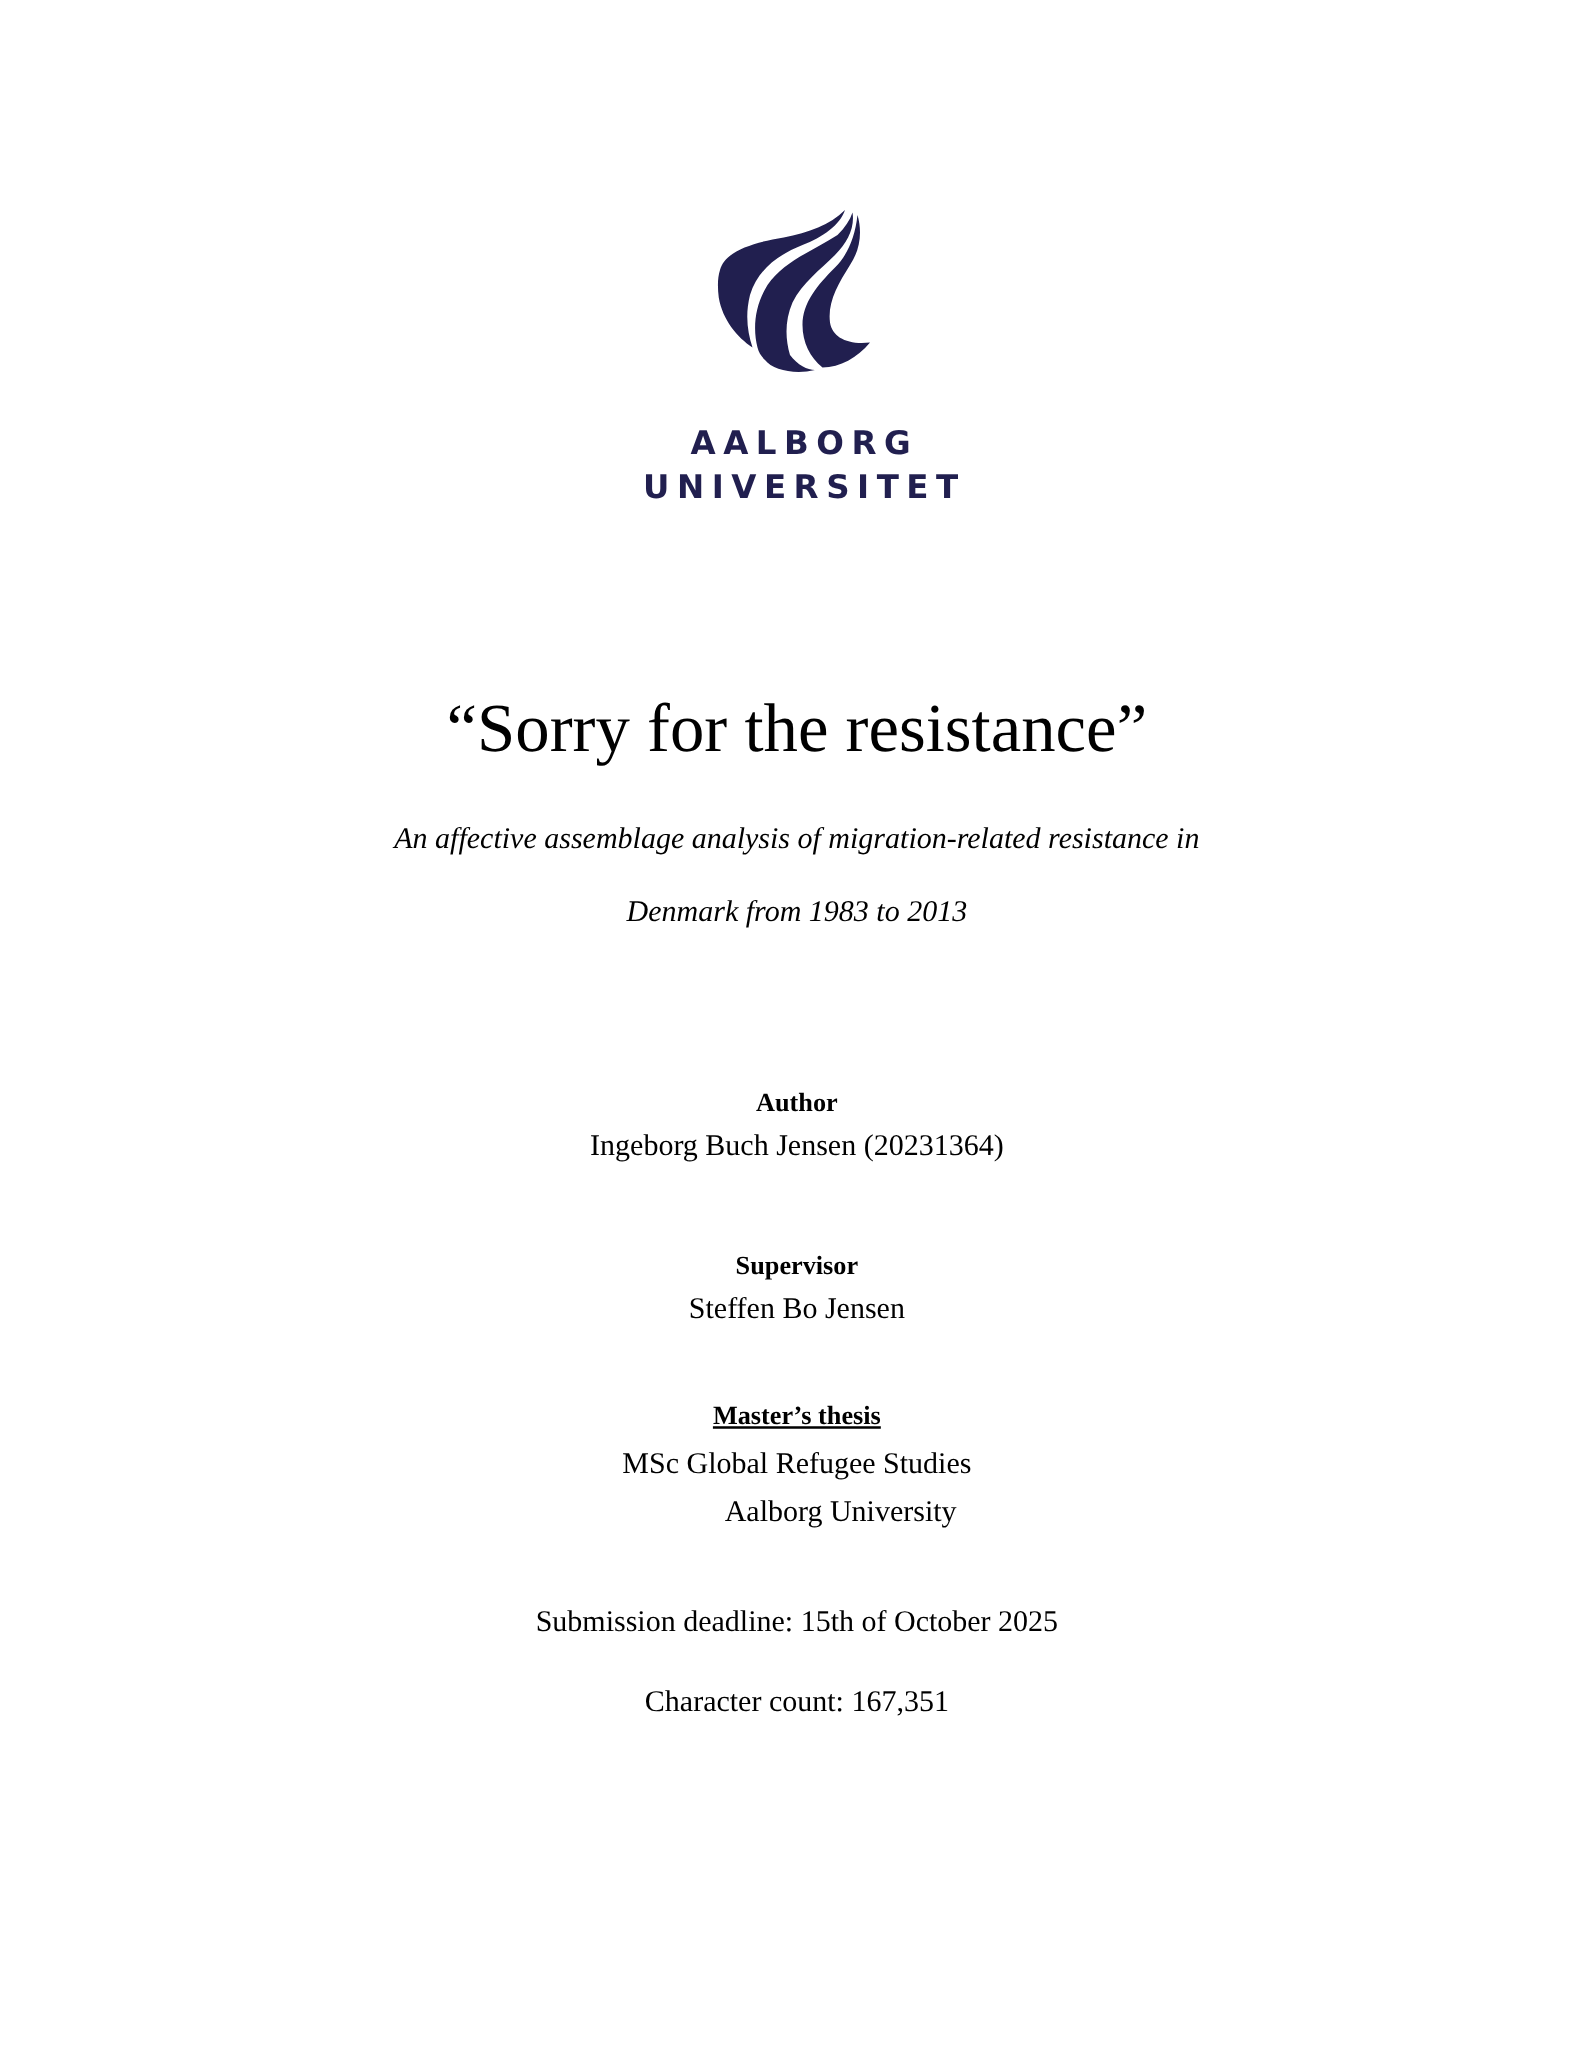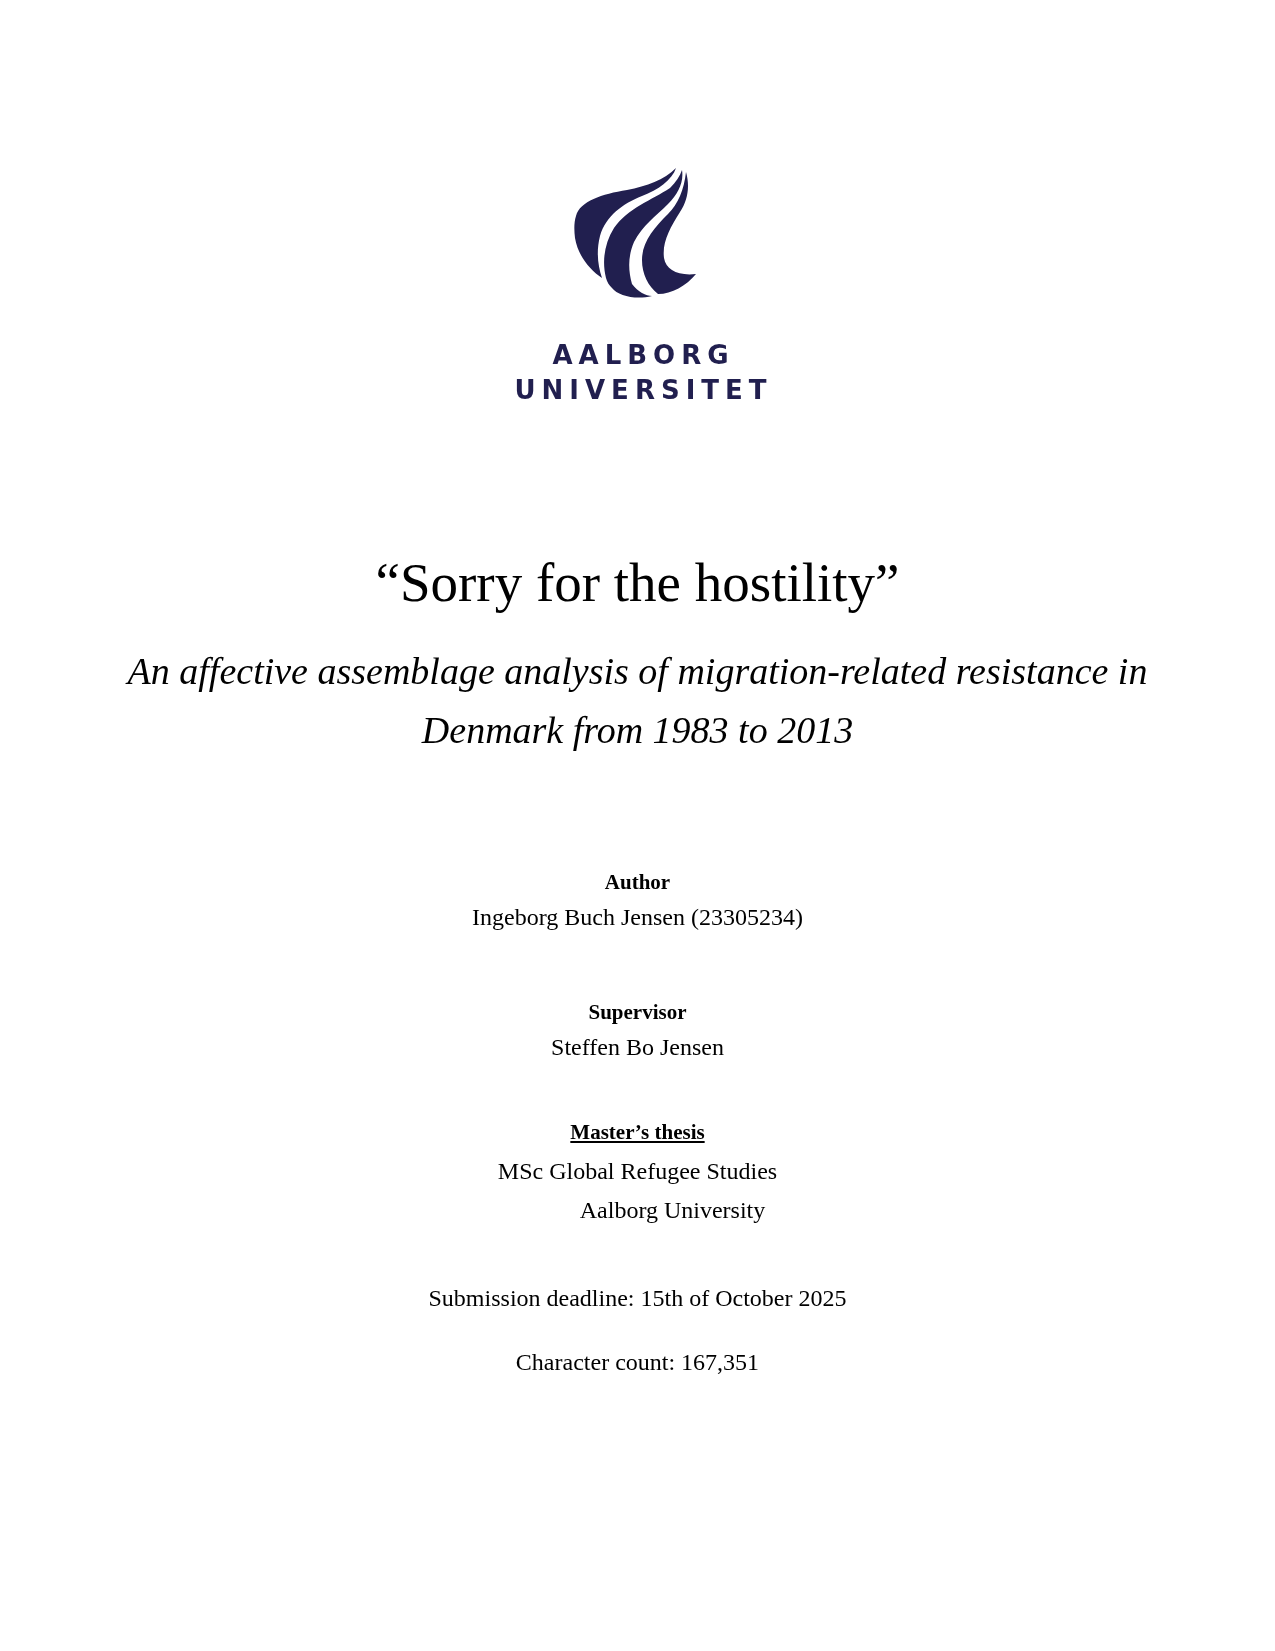--- a/index.html
+++ b/index.html
@@ -40,21 +40,21 @@
     }
     .logo-line1 { top: 342px; }
     .logo-line2 { top: 377px; }
     .title {
       top: 551px;
       font-size: 55px;
       line-height: 64px;
     }
     .subtitle {
       font-style: italic;
-      font-size: 38px;
+      font-size: 24px;
       line-height: 40px;
     }
     .subtitle-1 { top: 651px; }
     .subtitle-2 { top: 710px; }
     .label {
       font-weight: bold;
       font-size: 21px;
       line-height: 28px;
     }
     .value {
@@ -84,28 +84,28 @@
     <path fill="#211f4f" d="M114 6 C 118 20, 116 34, 108 46 C 98 62, 90 76, 92 92
              C 94 104, 106 110, 124 108
              C 114 120, 100 128, 86 128
              C 76 120, 70 108, 70 94 C 70 76, 82 62, 96 48
              C 106 38, 112 24, 114 6 Z"></path>
   </svg>
 
   <div class="abs logo-text logo-line1">AALBORG</div>
   <div class="abs logo-text logo-line2">UNIVERSITET</div>
 
-  <div class="abs title">“Sorry for the hostility”</div>
+  <div class="abs title">“Sorry for the resistance”</div>
 
   <div class="abs subtitle subtitle-1">An affective assemblage analysis of migration-related resistance in</div>
   <div class="abs subtitle subtitle-2">Denmark from 1983 to 2013</div>
 
   <div>
     <div class="abs label" style="top:868px;">Author</div>
-    <div class="abs value" style="top:903px;">Ingeborg Buch Jensen (23305234)</div>
+    <div class="abs value" style="top:903px;">Ingeborg Buch Jensen (20231364)</div>
   </div>
 
   <div>
     <div class="abs label" style="top:998px;">Supervisor</div>
     <div class="abs value" style="top:1033px;">Steffen Bo Jensen</div>
   </div>
 
   <div>
     <div class="abs label" style="top:1118px;text-decoration:underline;">Master’s thesis</div>
     <div class="abs value" style="top:1157px;">MSc Global Refugee Studies</div>

